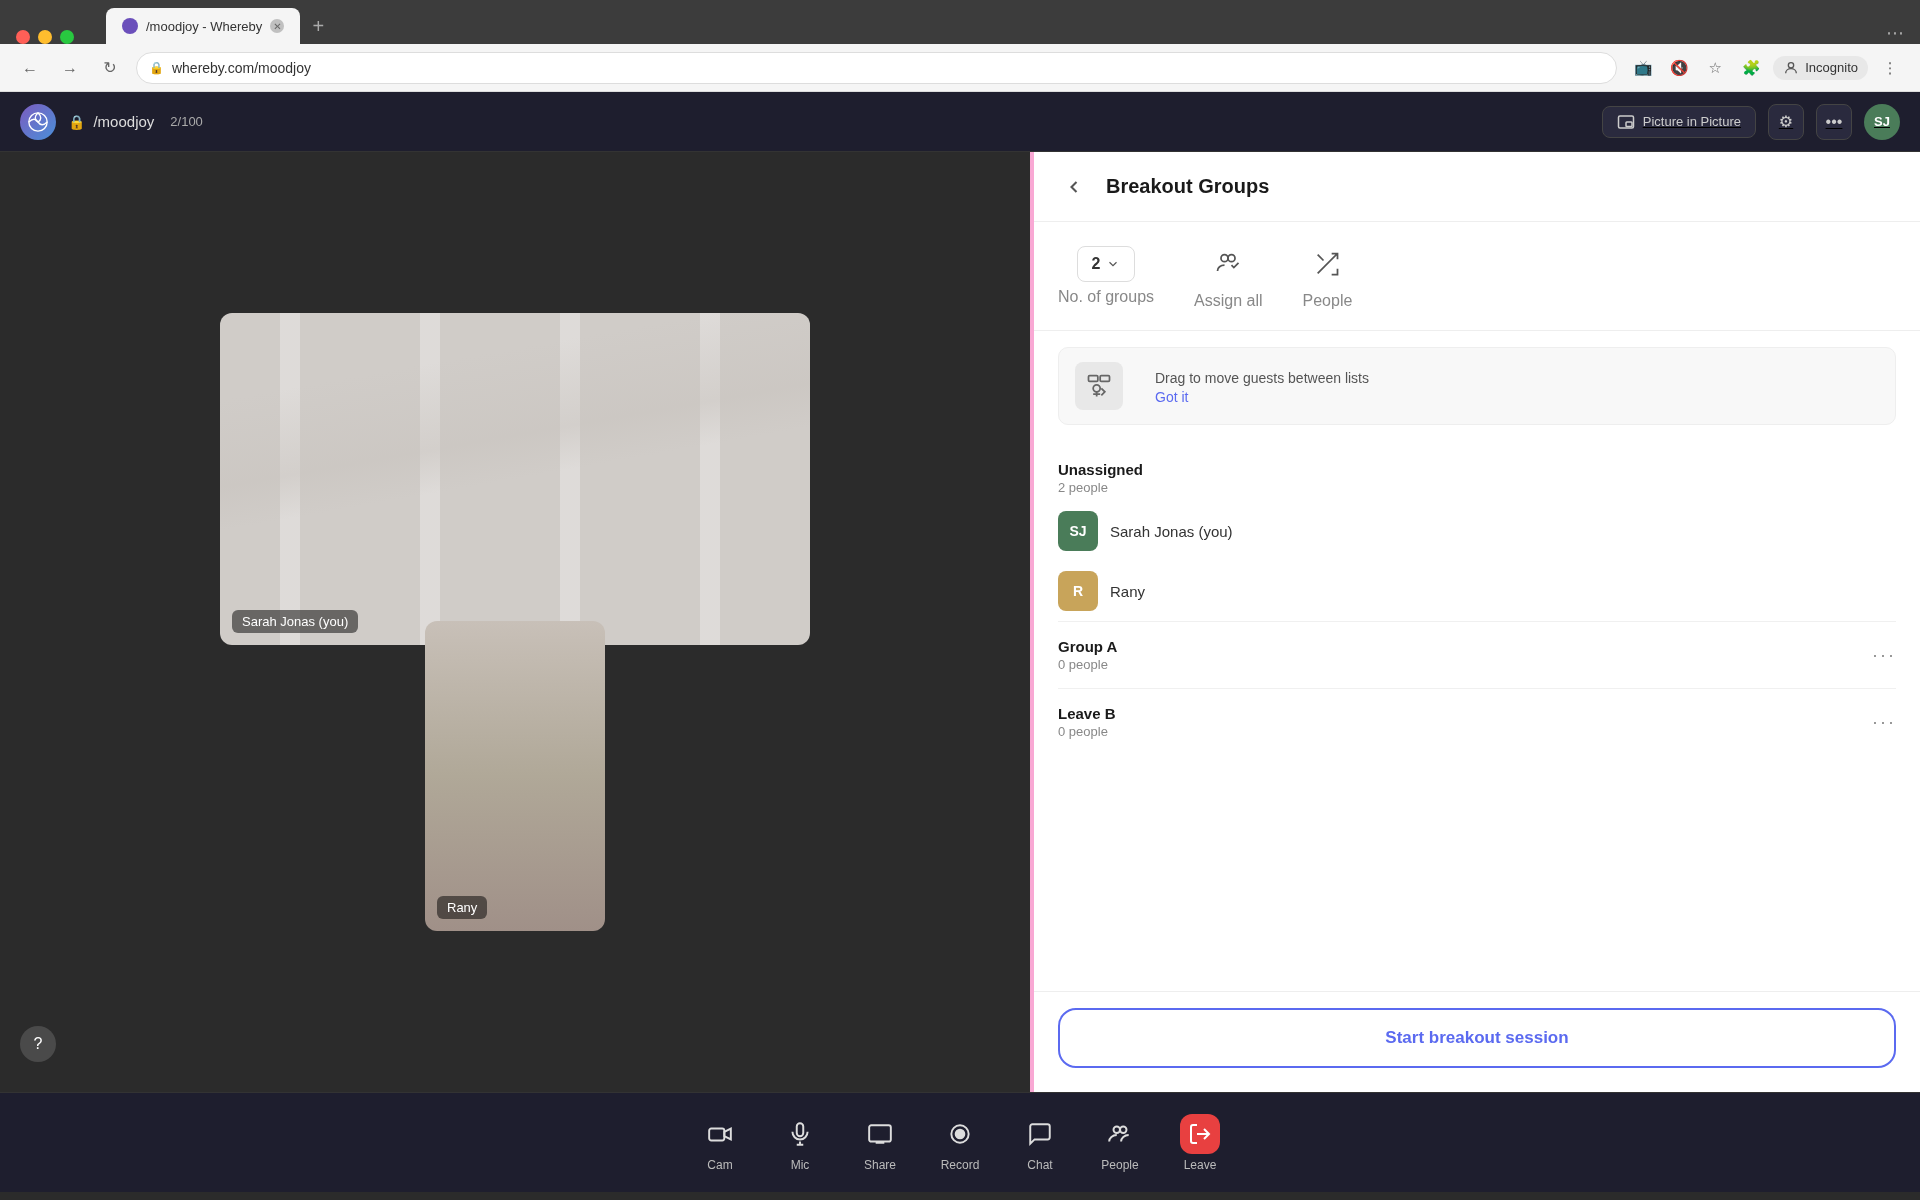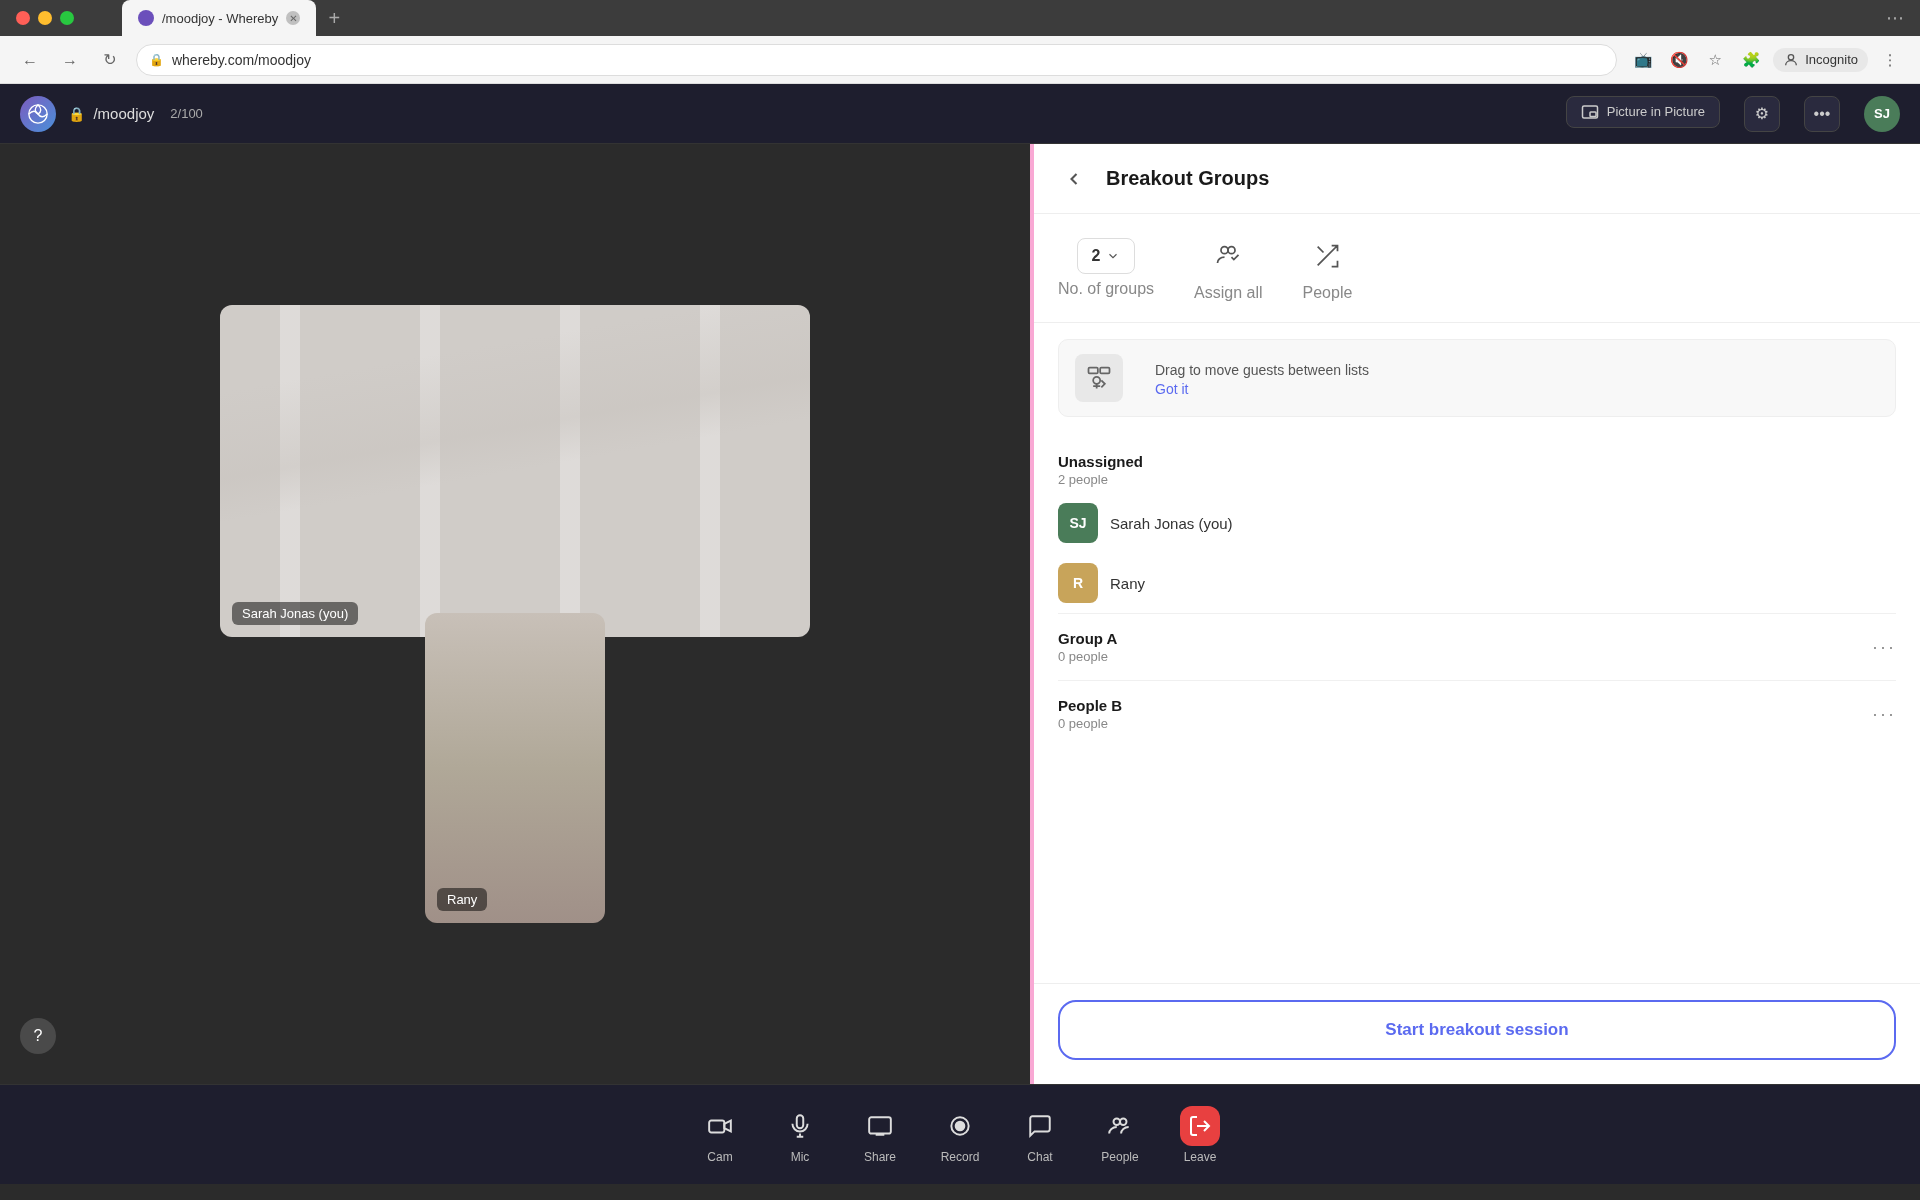--- a/index.html
+++ b/index.html
@@ -10,26 +10,26 @@
       background: #2b2b2b;
       overflow: hidden;
     }
 
     
     .browser-chrome {
       background: #3c3c3c;
       width: 100%;
     }
     .browser-title-bar {
-      height: 36px;
+      height: 44px;
       background: #3c3c3c;
       display: flex;
-      align-items: center;
+      align-items: flex-end;
       padding: 0 16px;
-      gap: 28px;
+      gap: 12px;
     }
     .traffic-lights {
       display: flex;
       gap: 8px;
       align-items: center;
     }
     .traffic-light {
       width: 14px;
       height: 14px;
       border-radius: 50%;
@@ -184,22 +184,23 @@
       color: #ddd;
       font-weight: 500;
     }
     .participant-count {
       font-size: 13px;
       color: #aaa;
       margin-left: 8px;
     }
     .header-actions {
       display: flex;
-      align-items: flex-start;
-      gap: 24px;
+      align-items: center;
+      gap: 12px;
+      text-decoration: underline;
     }
     .pip-btn {
       display: flex;
       align-items: center;
       gap: 8px;
       background: #2a2a3e;
       border: 1px solid #444;
       border-radius: 8px;
       padding: 6px 14px;
       color: #ccc;
@@ -745,21 +746,21 @@
               <div class="section-title">Group A</div>
               <div class="section-count">0 people</div>
             </div>
             <div class="section-more">···</div>
           </div>
         </div>
 
         <div class="group-section">
           <div class="group-header">
             <div>
-              <div class="section-title">People B</div>
+              <div class="section-title">Leave B</div>
               <div class="section-count">0 people</div>
             </div>
             <div class="section-more">···</div>
           </div>
         </div>
       </div>
 
       <div class="start-btn-container">
         <button class="start-breakout-btn">Start breakout session</button>
       </div>

